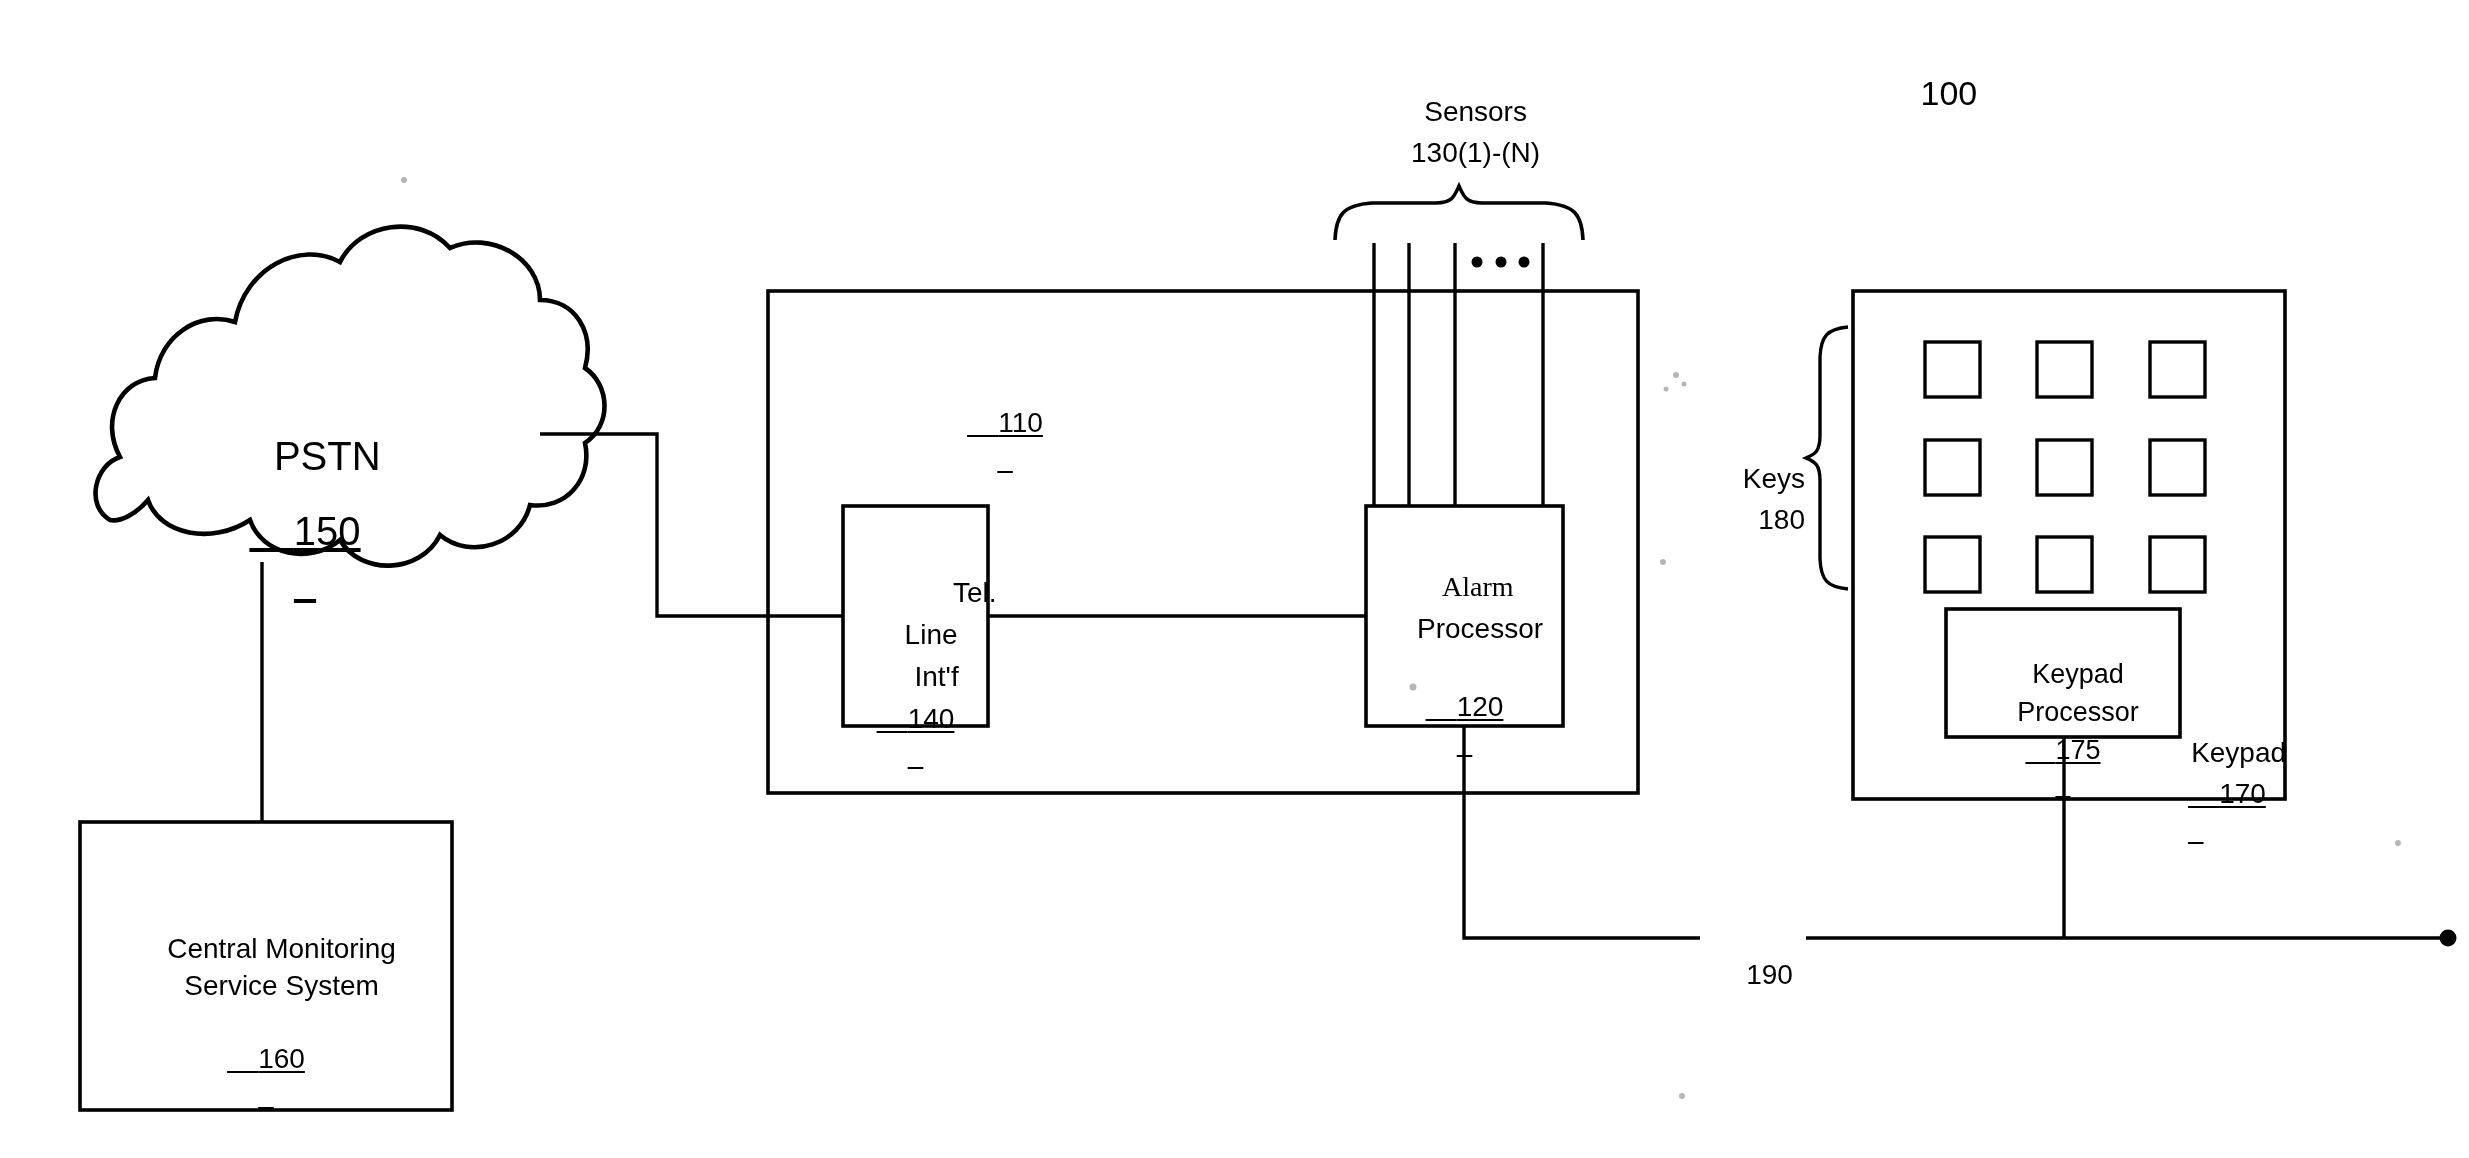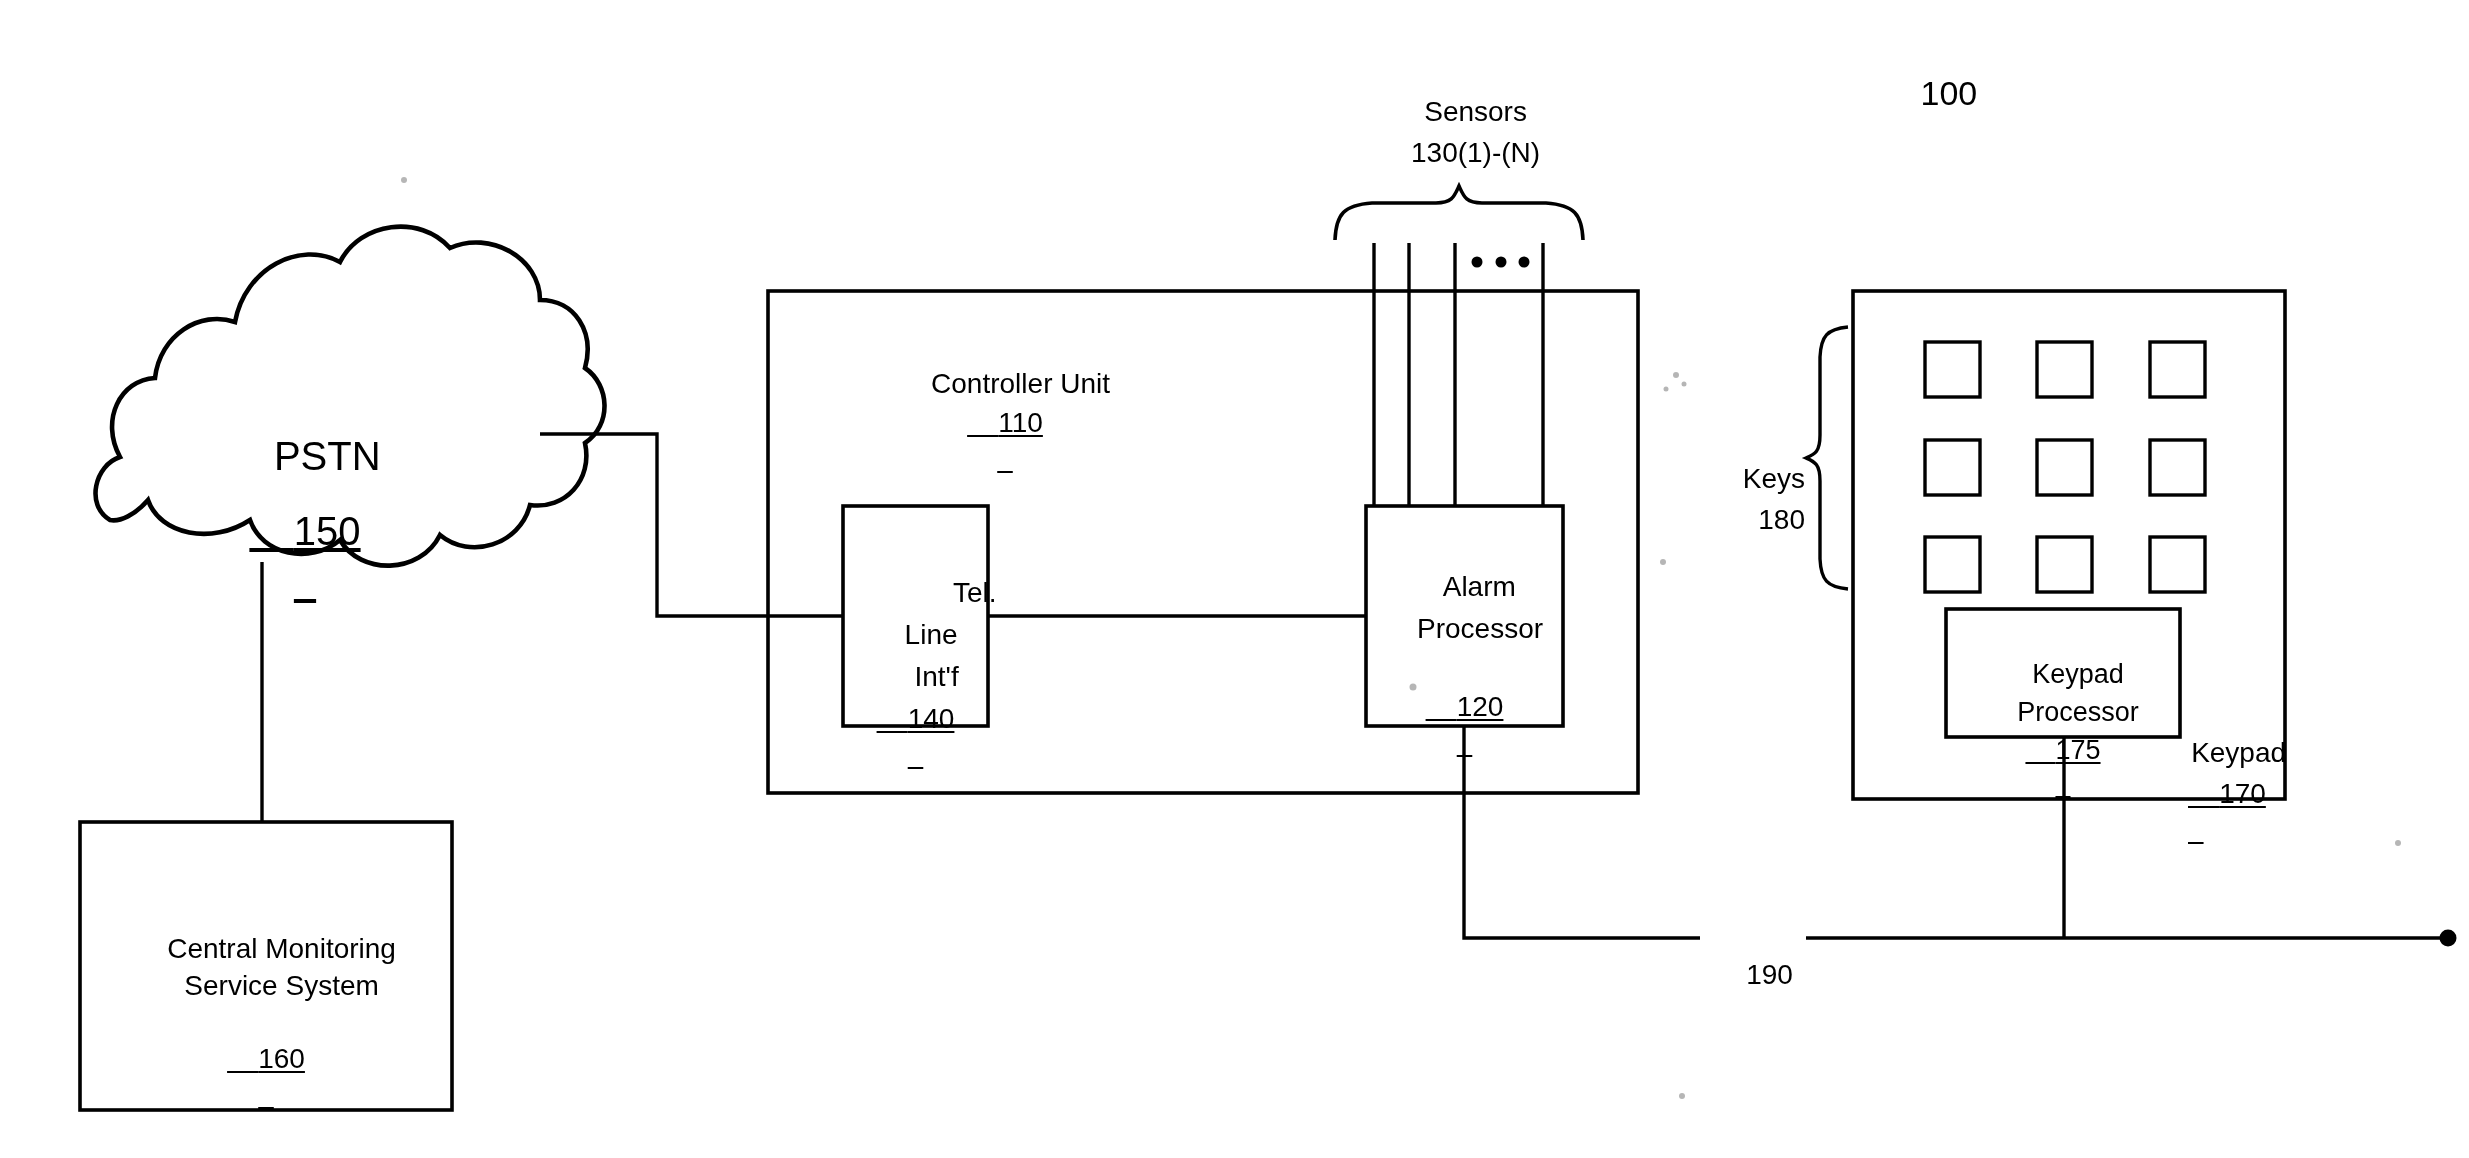--- a/index.html
+++ b/index.html
@@ -155,41 +155,38 @@
   <div class="lbl t-28" style="left:90px; top:895px; width:352px;">
     <span>Central Monitoring</span>
   </div>
   <div class="lbl t-28" style="left:90px; top:932px; width:352px;">
     <span>Service System</span>
   </div>
   <div class="lbl t-28 u" style="left:90px; top:1005px; width:352px;">
     <span>160</span>
   </div>
 
-  <div class="lbl t-28" style="left:840px; top:330px; width:330px;">
-    <span>Controller Unit</span>
-  </div>
   <div class="lbl t-28 u" style="left:840px; top:369px; width:330px;">
     <span>110</span>
   </div>
 
   <div class="lbl t-28" style="left:843px; top:539px; width:145px;padding-left:44px;">
     <span>Tel.</span>
   </div>
   <div class="lbl t-28" style="left:843px; top:581px; width:145px;">
     <span>Line</span>
   </div>
   <div class="lbl t-28" style="left:843px; top:623px; width:156px;">
     <span>Int'f</span>
   </div>
   <div class="lbl t-28 u" style="left:843px; top:665px; width:145px;">
     <span>140</span>
   </div>
 
-  <div class="lbl t-28" style="left:1366px; top:533px; width:197px;">
+  <div class="lbl t-28" style="left:1366px; top:533px; width:197px;font-family:Liberation Serif, serif;">
     <span>Alarm</span>
   </div>
   <div class="lbl t-28" style="left:1366px; top:575px; width:197px;">
     <span>Processor</span>
   </div>
   <div class="lbl t-28 u" style="left:1366px; top:653px; width:197px;">
     <span>120</span>
   </div>
 
   <div class="lbl t-28" style="left:1330px; top:58px; width:260px;">

